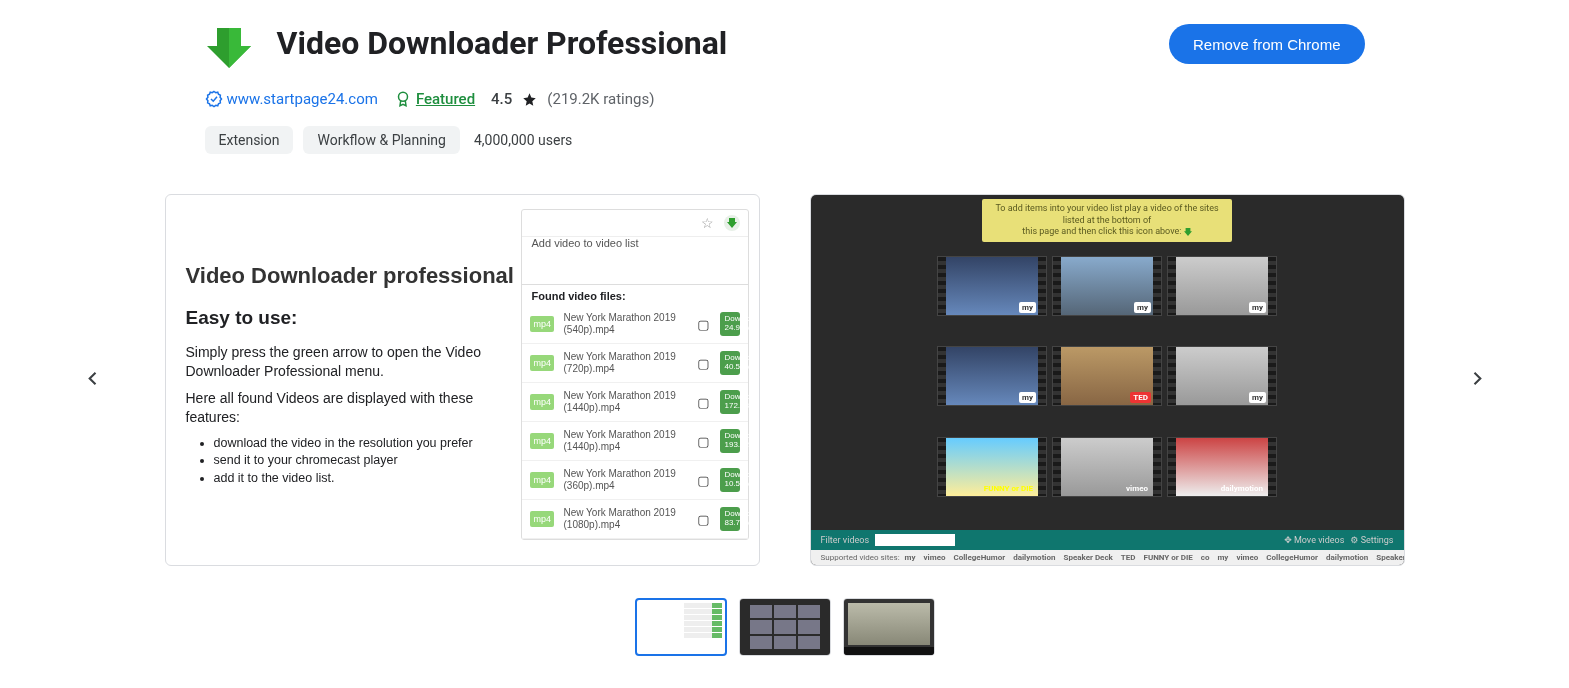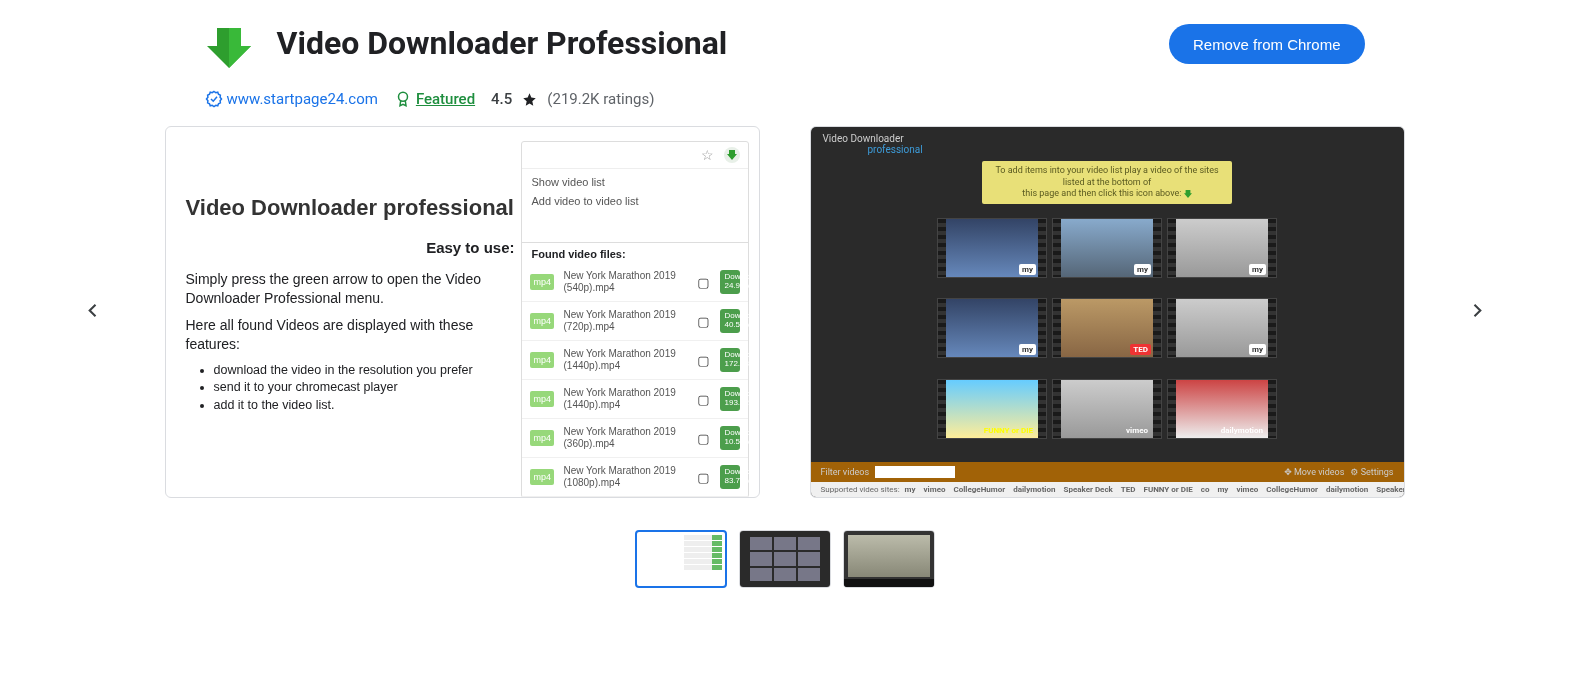--- a/index.html
+++ b/index.html
@@ -72,21 +72,21 @@
     border-radius: 6px;
     overflow: hidden;
     background: #fff;
     flex-shrink: 0;
   }
 
   
   .s1 { display: flex; padding: 14px 10px 10px 20px; font-family: Arial, sans-serif; }
   .s1-left { flex: 1; padding-top: 54px; padding-right: 6px; }
   .s1-title { font-size: 22px; font-weight: 700; margin-bottom: 18px; color: #333; }
-  .s1-sub { font-weight: 700; font-size: 15px; margin-bottom: 14px; text-align: right; }
+  .s1-sub { font-weight: 700; font-size: 19px; margin-bottom: 14px; }
   .s1-p { font-size: 14px; line-height: 1.35; margin-bottom: 8px; }
   .s1-list { font-size: 12.5px; padding-left: 28px; line-height: 1.4; }
   .s1-panel {
     width: 228px;
     border: 1px solid #ddd;
     border-radius: 3px;
     background: #fff;
     font-size: 11px;
   }
   .s1-tb { display: flex; justify-content: flex-end; align-items: center; gap: 10px; padding: 5px 8px; border-bottom: 1px solid #eee; }
@@ -122,21 +122,21 @@
     background: repeating-linear-gradient(#1a1a1a 0 4px, #333 4px 8px);
   }
   .s2-thumb::before { left: 0; } .s2-thumb::after { right: 0; }
   .s2-thumb span { position: absolute; bottom: 2px; right: 10px; font-size: 8px; font-weight: 700; background: #fff; padding: 1px 3px; border-radius: 2px; color:#333; }
   .t-blue { background: linear-gradient(#334466,#6688bb); }
   .t-sky  { background: linear-gradient(#88aacc,#556677); }
   .t-light{ background: linear-gradient(#ccc,#999); }
   .t-cat  { background: linear-gradient(#bb9966,#886644); }
   .t-beach{ background: linear-gradient(#66ccff,#ffee99); }
   .t-cake { background: linear-gradient(#cc4444,#eeeeee); }
-  .s2-bot { background: #a16207; display: flex; align-items: center; padding: 4px 10px; font-size: 9px; color: #ccc; gap: 6px; }
+  .s2-bot { background: #0f766e; display: flex; align-items: center; padding: 4px 10px; font-size: 9px; color: #ccc; gap: 6px; }
   .s2-filter-input { background:#fff; width: 80px; height: 12px; }
   .s2-sup { background: #f0f0f0; font-size: 8px; color: #666; padding: 3px 10px; white-space: nowrap; overflow: hidden; }
 
   
   .thumbs { display: flex; gap: 12px; justify-content: center; margin-top: 32px; }
   .thumb-item {
     width: 92px;
     height: 58px;
     border: 1px solid #dadce0;
     border-radius: 4px;
@@ -186,20 +186,25 @@
     </span>
     <span class="rating">
       <span>4.5</span>
       <svg width="15" height="15" viewBox="0 0 24 24">
           <path fill="#202124" d="M12 2l2.9 6.9L22 10l-5.5 4.8L18 22l-6-3.5L6 22l1.5-7.2L2 10l7.1-1.1z"></path>
         </svg>
       <span class="rating-text">(219.2K ratings)</span>
     </span>
   </div>
 
+  <div class="chips-row">
+    <span class="chip">Extension</span>
+    <span class="chip">Workflow &amp; Planning</span>
+    <span class="user-count">4,000,000 users</span>
+  </div>
 
   <div class="carousel-wrap">
     <button class="arrow-btn arrow-left">
       <svg width="20" height="20" viewBox="0 0 24 24">
           <path fill="none" stroke="#3c4043" stroke-width="2.5" d="M15 5l-7 7 7 7"></path>
         </svg>
     </button>
     <button class="arrow-btn arrow-right">
       <svg width="20" height="20" viewBox="0 0 24 24">
           <path fill="none" stroke="#3c4043" stroke-width="2.5" d="M9 5l7 7-7 7"></path>
@@ -223,21 +228,20 @@
           </div>
           <div class="s1-panel">
             <div class="s1-tb">
               <span class="s1-star">☆</span>
               <span class="s1-darr">
                 <svg width="10" height="10" viewBox="0 0 10 10">
                     <path fill="#2E9E2E" d="M2 0h6v4h2L5 10 0 4h2z"></path>
                   </svg>
               </span>
             </div>
-            <div class="s1-menu">Show video list</div>
             <div class="s1-menu" style="padding-top:0">Add video to video list</div>
             <div class="s1-found">Found video files:</div>
             <div id="s1-rows">
                 <div class="s1-row">
                   <span class="s1-fmt">mp4</span>
                   <span class="s1-rt">New York Marathon 2019 (540p).mp4</span>
                   <span class="s1-cast">▢</span>
                   <span class="s1-dl">Download<br>24.95MB</span>
                 </div>
                 <div class="s1-row">
@@ -270,24 +274,20 @@
                   <span class="s1-cast">▢</span>
                   <span class="s1-dl">Download<br>83.75MB</span>
                 </div>
               </div>
           </div>
         </div>
       </div>
 
       <div class="slide">
         <div class="s2">
-          <div class="s2-top">
-            <span>Video Downloader</span><br>
-            <span class="s2-pro">professional</span>
-          </div>
           <div class="s2-add">
             <span>To add items into your video list play a video of the sites listed at the bottom of</span><br>
             <span>this page and then click this icon above:</span>
             <svg style="display:inline;vertical-align:middle" width="8" height="8" viewBox="0 0 10 10">
                 <path fill="#2E9E2E" d="M2 0h6v4h2L5 10 0 4h2z"></path>
               </svg>
           </div>
           <div class="s2-grid">
             <div class="s2-thumb t-blue">
                 <span>my</span>

